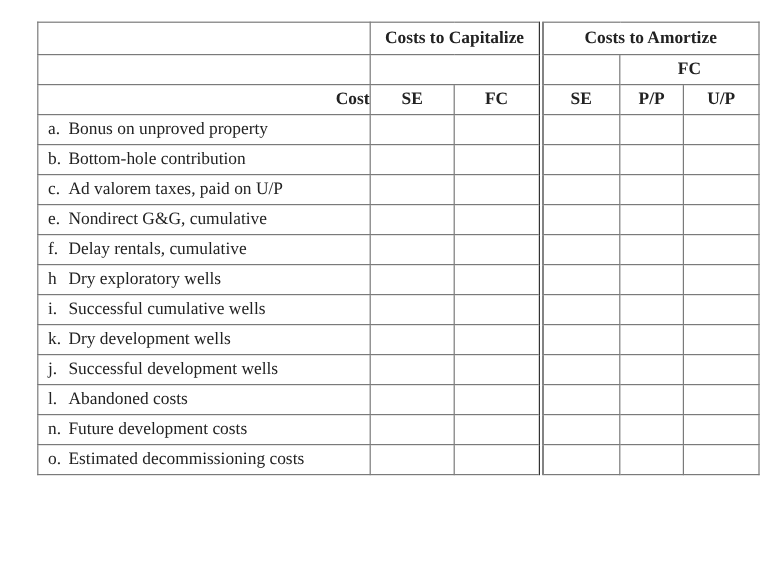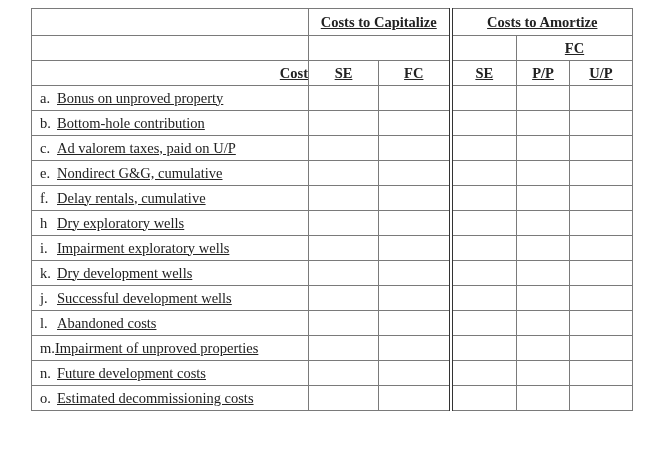--- a/index.html
+++ b/index.html
@@ -1,19 +1,19 @@
 <!DOCTYPE html>
 <html><head>
   <meta charset="utf-8">
   <style>
     html, body { margin: 0; padding: 0; background: #ffffff; }
     body { width: 650px; height: 471px; position: relative; overflow: hidden;
            font-family: "Liberation Serif", "DejaVu Serif", serif; color: #222; }
-    table { position: absolute; left: 31px; top: 8px; border-collapse: collapse;
-            table-layout: fixed; width: 601px; text-decoration: underline; }
+    table { position: absolute; left: 31px; top: 18px; border-collapse: collapse;
+            table-layout: fixed; width: 601px; }
     td, th { border: 1px solid #7a7a7a; padding: 0; height: 24px; font-size: 14.5px; }
     th { font-weight: bold; text-align: center; }
     .h1 th, .h1 td { height: 26px; }
     .dbl { border-right: 4px double #333; }
     td.label { white-space: nowrap; padding-left: 8px; }
     th.costh { text-align: right; padding-left: 22px; }
     .letter { display: inline-block; width: 17px; }
     td.label.wide .letter { width: 15px; }
   </style>
 </head>
@@ -92,21 +92,21 @@
       </tr>
       <tr>
         <td class="label"><span class="letter">h</span><span>Dry exploratory wells</span></td>
         <td></td>
         <td class="dbl"></td>
         <td></td>
         <td></td>
         <td></td>
       </tr>
       <tr>
-        <td class="label"><span class="letter">i.</span><span>Impairment exploratory wells</span></td>
+        <td class="label"><span class="letter">i.</span><span>Successful cumulative wells</span></td>
         <td></td>
         <td class="dbl"></td>
         <td></td>
         <td></td>
         <td></td>
       </tr>
       <tr>
         <td class="label"><span class="letter">k.</span><span>Dry development wells</span></td>
         <td></td>
         <td class="dbl"></td>
@@ -124,28 +124,20 @@
       </tr>
       <tr>
         <td class="label"><span class="letter">l.</span><span>Abandoned costs</span></td>
         <td></td>
         <td class="dbl"></td>
         <td></td>
         <td></td>
         <td></td>
       </tr>
       <tr>
-        <td class="label wide"><span class="letter">m.</span><span>Impairment of unproved properties</span></td>
-        <td></td>
-        <td class="dbl"></td>
-        <td></td>
-        <td></td>
-        <td></td>
-      </tr>
-      <tr>
         <td class="label"><span class="letter">n.</span><span>Future development costs</span></td>
         <td></td>
         <td class="dbl"></td>
         <td></td>
         <td></td>
         <td></td>
       </tr>
       <tr>
         <td class="label"><span class="letter">o.</span><span>Estimated decommissioning costs</span></td>
         <td></td>

